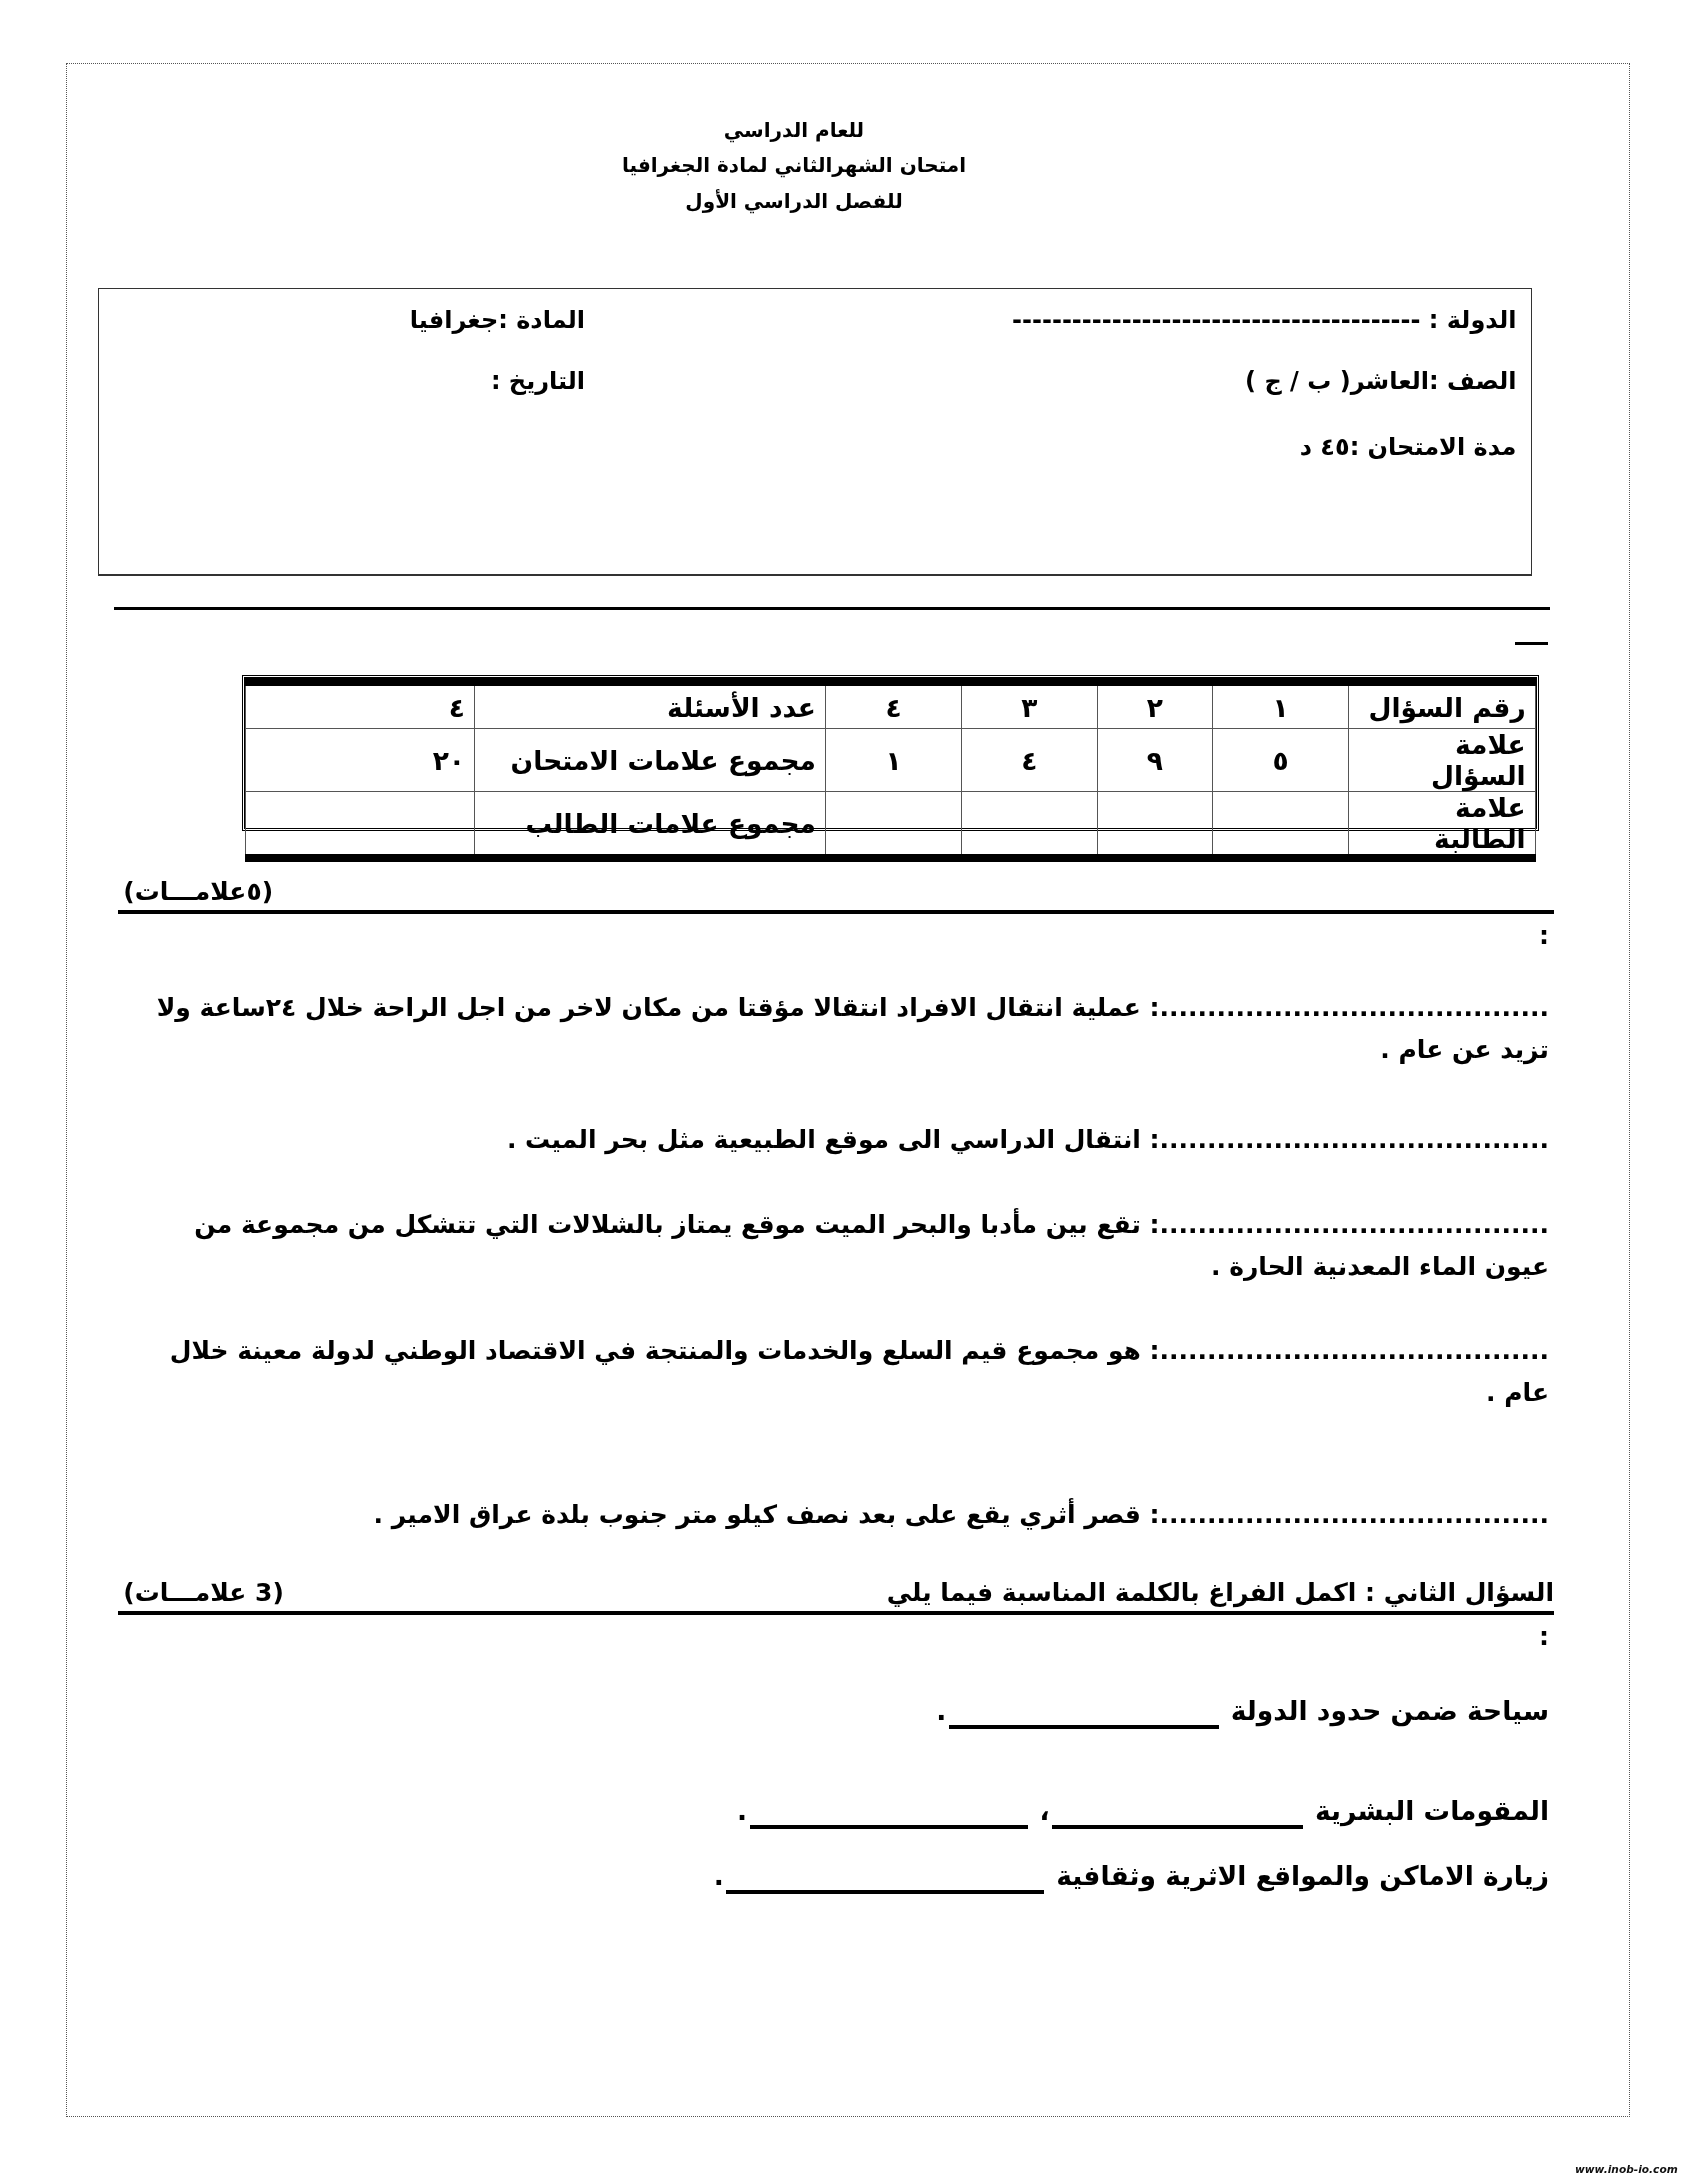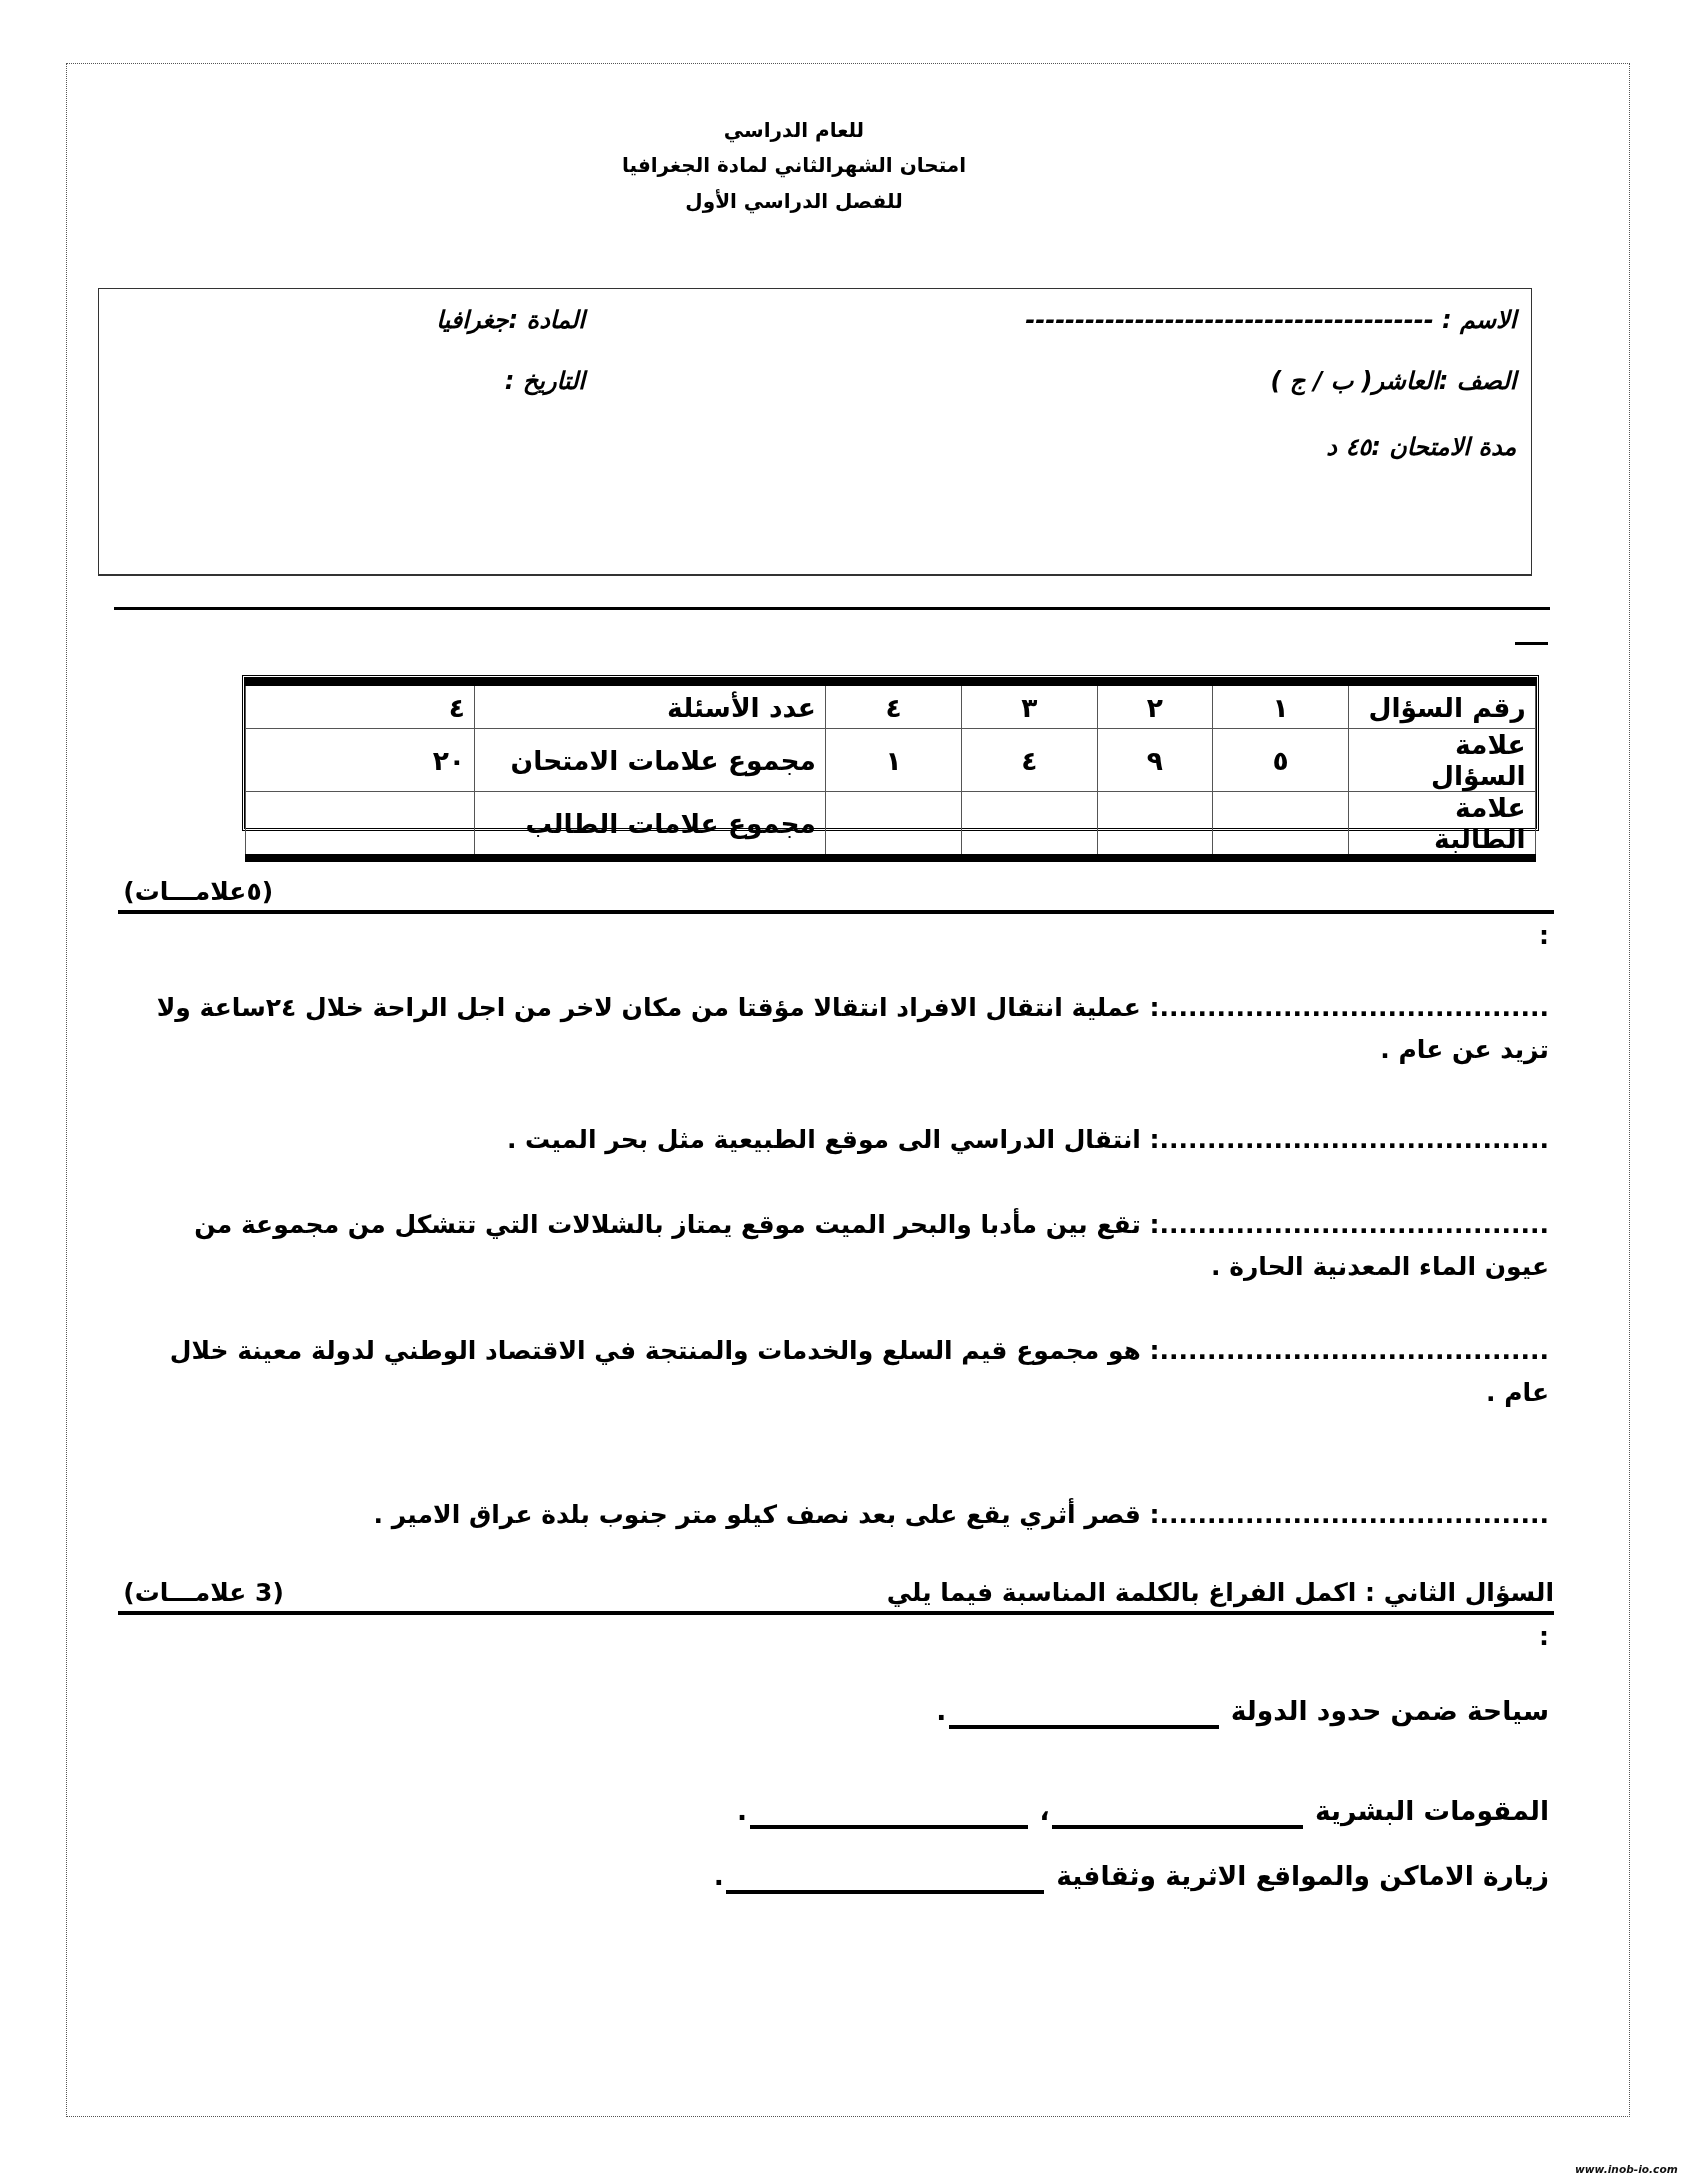--- a/index.html
+++ b/index.html
@@ -4,21 +4,21 @@
 <style>
   html, body { margin: 0; padding: 0; background: #ffffff; }
   body { width: 1687px; height: 2183px; position: relative; overflow: hidden;
          font-family: "DejaVu Sans", sans-serif; color: #000; }
   .page-border { position: absolute; left: 66px; top: 63px; width: 1564px; height: 2054px;
                  border: 1.3px dotted #555; box-sizing: border-box; }
   .title-line { position: absolute; left: 0; width: 1588px; text-align: center;
                 font-weight: bold; font-size: 20px; direction: rtl; }
   .info-box { position: absolute; left: 98px; top: 288px; width: 1434px; height: 288px;
               border: 1.3px solid #333; border-bottom-width: 2.6px; box-sizing: border-box; }
-  .info-text { position: absolute; font-weight: bold; font-size: 24px; direction: rtl; white-space: nowrap; font-style: italic; }
+  .info-text { position: absolute; font-weight: bold; font-size: 24px; direction: rtl; white-space: nowrap; }
   .sep-line { position: absolute; left: 114px; top: 607px; width: 1436px; height: 3.3px; background: #000; }
   .sep-dash { position: absolute; left: 1515px; top: 642px; width: 33px; height: 3.3px; background: #000; }
 
   .marks-table { position: absolute; left: 242px; top: 675px; width: 1297px; height: 156px;
                  border: 3.3px double #000; box-sizing: border-box; padding: 0; }
   .marks-table table { width: 100%; height: 100%; border-collapse: collapse; direction: rtl;
                        border-top: 8px solid #000; border-bottom: 8px solid #000; }
   .marks-table td { border: 0.7px solid #555; font-weight: bold; font-size: 26.5px; padding: 0 9.3px;
                     text-align: center; height: 42px; }
   .marks-table td.lbl { text-align: right; }
@@ -43,21 +43,21 @@
 <body>
 
 <div class="page-border"></div>
 
 <div class="title-line" style="top:118px;">للعام الدراسي</div>
 <div class="title-line" style="top:153px;">امتحان الشهرالثاني لمادة الجغرافيا</div>
 <div class="title-line" style="top:189px;">للفصل الدراسي الأول</div>
 
 <div class="info-box">
   <div class="info-text" style="right:14.6px; top:17px;">
-    <span>الاسم :</span>
+    <span>الدولة :</span>
     <span style="letter-spacing:-0.7px;">-----------------------------------------</span>
   </div>
   <div class="info-text" style="right:946px; top:17px;">المادة :جغرافيا</div>
   <div class="info-text" style="right:14.6px; top:78px;">الصف :العاشر( ب / ج )</div>
   <div class="info-text" style="right:946px; top:78px;">التاريخ :</div>
   <div class="info-text" style="right:14.6px; top:144px;">مدة الامتحان :٤٥ د</div>
 </div>
 
 <div class="sep-line"></div>
 <div class="sep-dash"></div>

